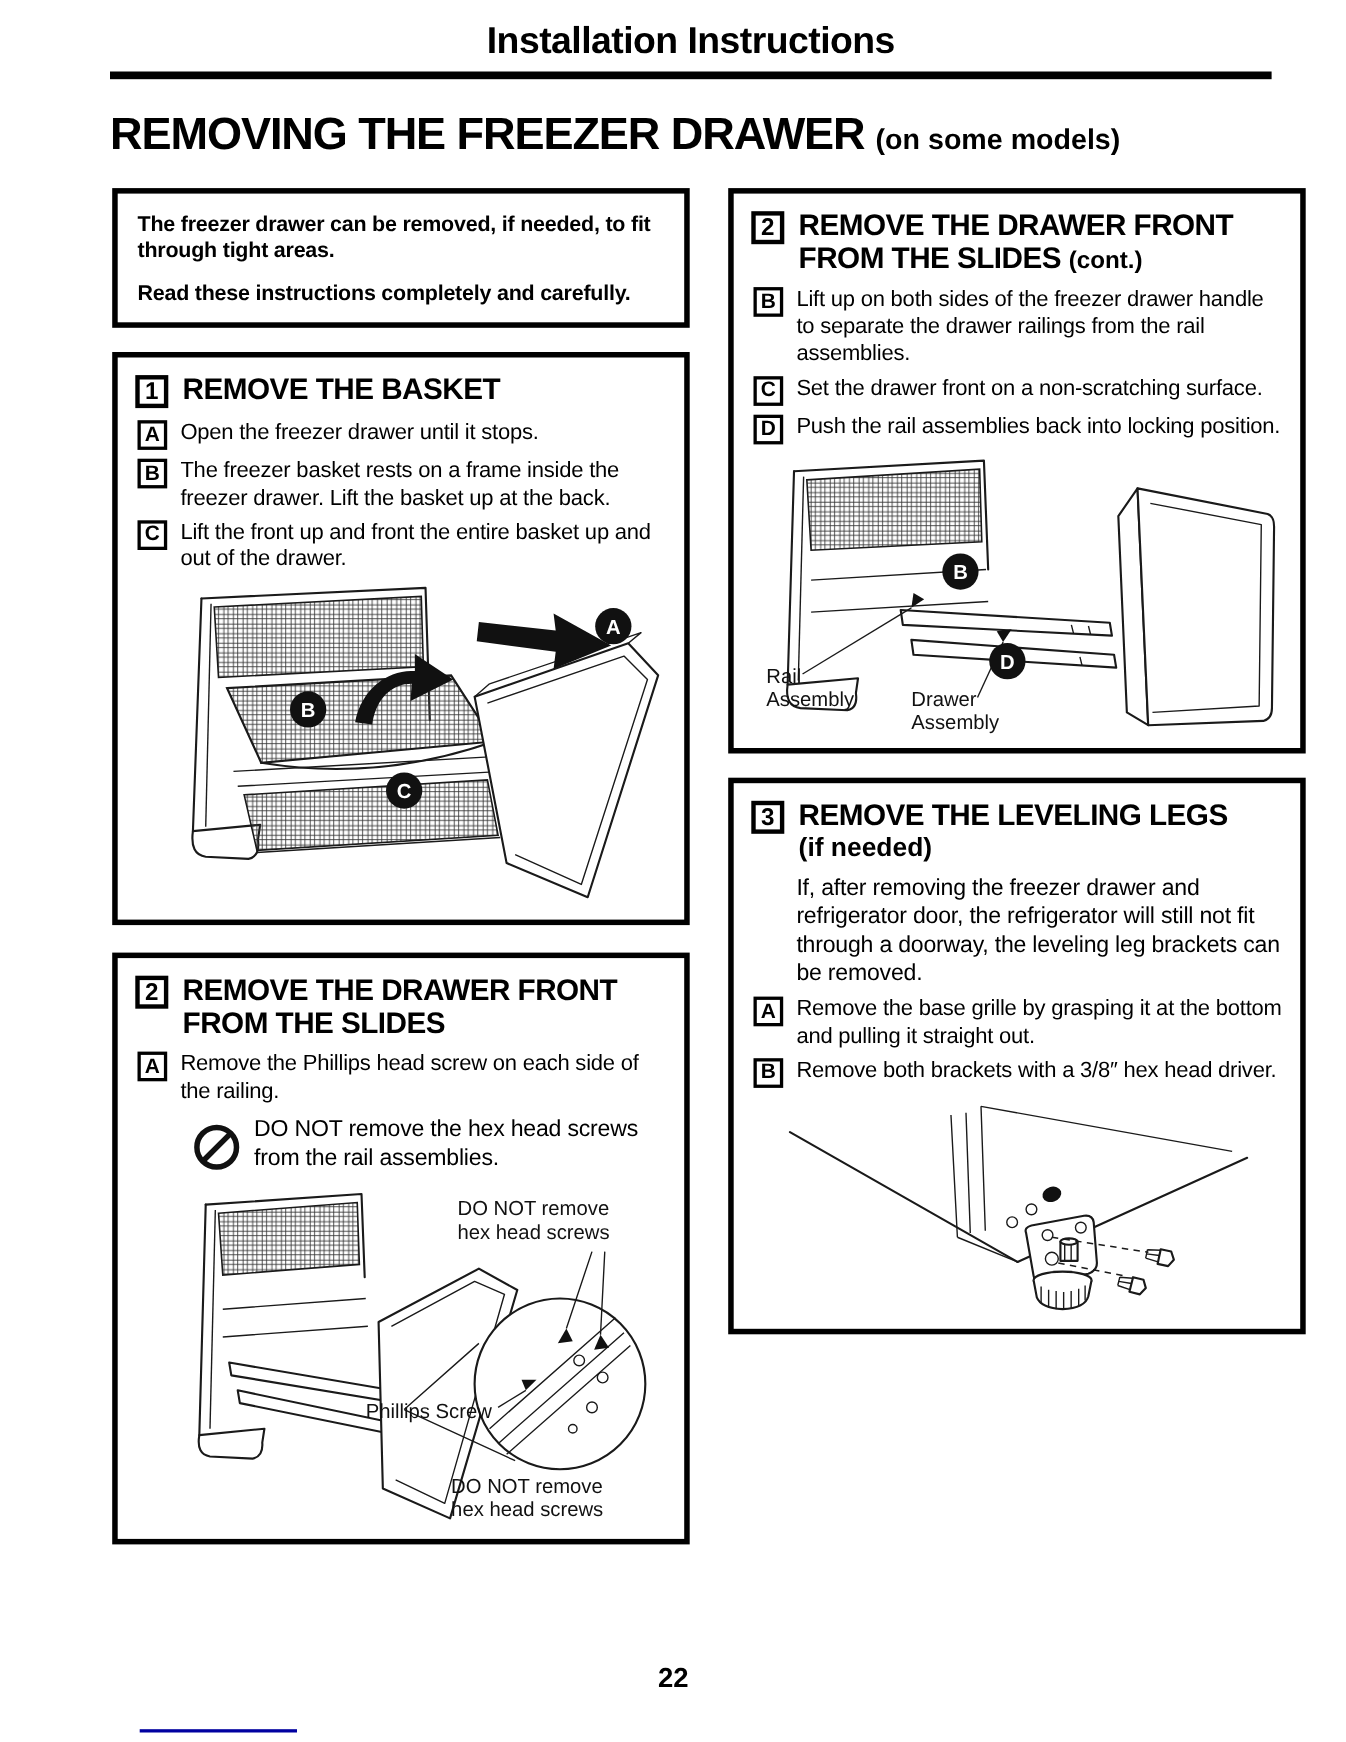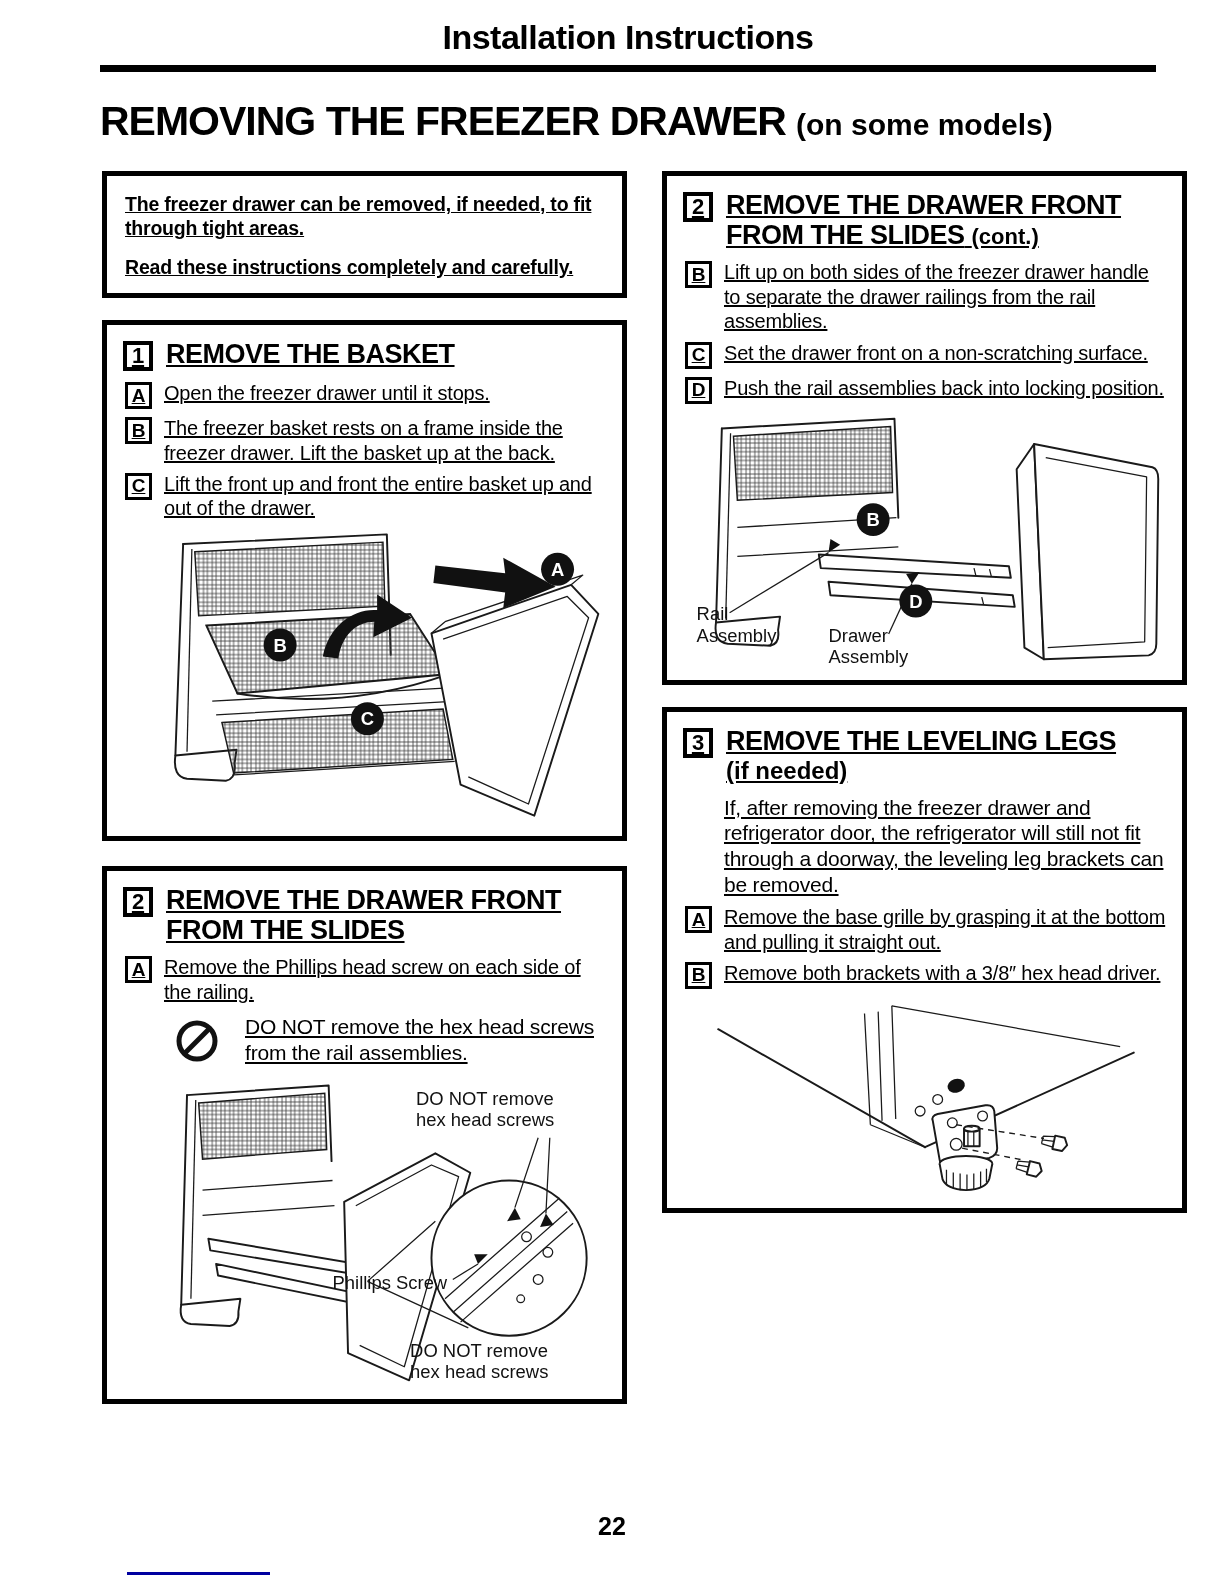--- a/index.html
+++ b/index.html
@@ -4,25 +4,25 @@
 <style>
   html,body{margin:0;padding:0;background:#fff;}
   body{width:1224px;height:1584px;position:relative;color:#000;
        font-family:"Liberation Sans", sans-serif;-webkit-font-smoothing:antialiased;}
   .page{position:absolute;inset:0;padding-left:32px;}
 
   
   .hdr-title{margin-top:18px;text-align:center;font-size:34px;font-weight:bold;letter-spacing:-0.5px;}
   .hdr-rule{height:7px;background:#000;margin:8px 68px 0 68px;}
   .main-title{margin:26px 68px 0 68px;font-size:41px;font-weight:bold;letter-spacing:-1px;white-space:nowrap;}
-  .main-title .suffix{font-size:30px;letter-spacing:0;margin-left:10px;}
+  .main-title .suffix{font-size:26px;letter-spacing:0;margin-left:10px;}
 
   
   .columns{display:flex;gap:35px;margin:26px 68px 0 70px;align-items:flex-start;}
-  .col{width:525px;flex:none;display:flex;flex-direction:column;text-decoration:underline;}
+  .col{width:525px;flex:none;display:flex;flex-direction:column;}
 
   .box{border:5px solid #000;background:#fff;box-sizing:border-box;width:525px;}
   .pad{padding:14px 16px 10px 16px;}
 
   
   .intro-box{padding:16px 16px 14px 18px;}
   .intro-box p{margin:0 0 14px 0;font-size:19.5px;font-weight:bold;line-height:1.25;letter-spacing:-0.2px;}
   .intro-box p:last-child{margin-bottom:0;}
 
   
@@ -36,21 +36,21 @@
 
   
   .step{display:flex;gap:12px;margin:7px 0 7px 2px;}
   .step-letter{flex:none;width:27px;height:27px;border:3.5px solid #000;box-sizing:border-box;
                display:flex;align-items:center;justify-content:center;
                font-size:19px;font-weight:bold;margin-top:1px;}
   .step-text{font-size:20px;line-height:1.22;letter-spacing:-0.2px;width:446px;}
   .plain-para{font-size:21px;line-height:1.22;letter-spacing:-0.2px;margin:4px 0 8px 41px;width:446px;}
 
   
-  .warning{display:flex;gap:26px;margin:10px 0 6px 52px;align-items:center;}
+  .warning{display:flex;gap:12px;margin:10px 0 6px 52px;align-items:flex-end;}
   .warning .w-text{font-size:21px;line-height:1.22;width:360px;letter-spacing:-0.2px;}
   .no-icon{flex:none;margin-top:2px;}
 
   
   .fig{display:block;margin:4px auto 2px auto;}
   svg text{font-family:"Liberation Sans", sans-serif;fill:#111;}
   svg .callout-letter{fill:#fff;font-weight:bold;font-size:19px;text-anchor:middle;}
   svg .fig-label{font-size:19px;}
   .lineart{stroke:#1a1a1a;fill:none;stroke-width:2;stroke-linejoin:round;stroke-linecap:round;}
   .lineart-thin{stroke:#1a1a1a;fill:none;stroke-width:1.3;stroke-linejoin:round;}

